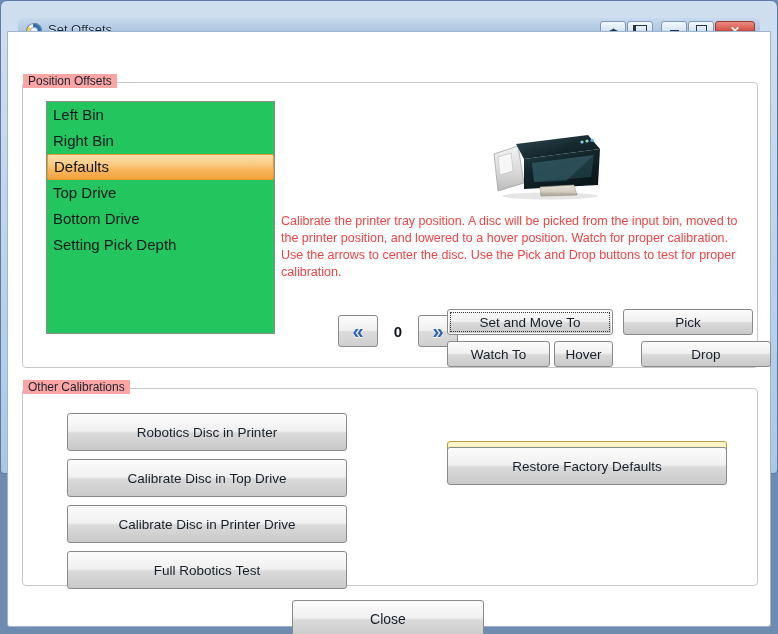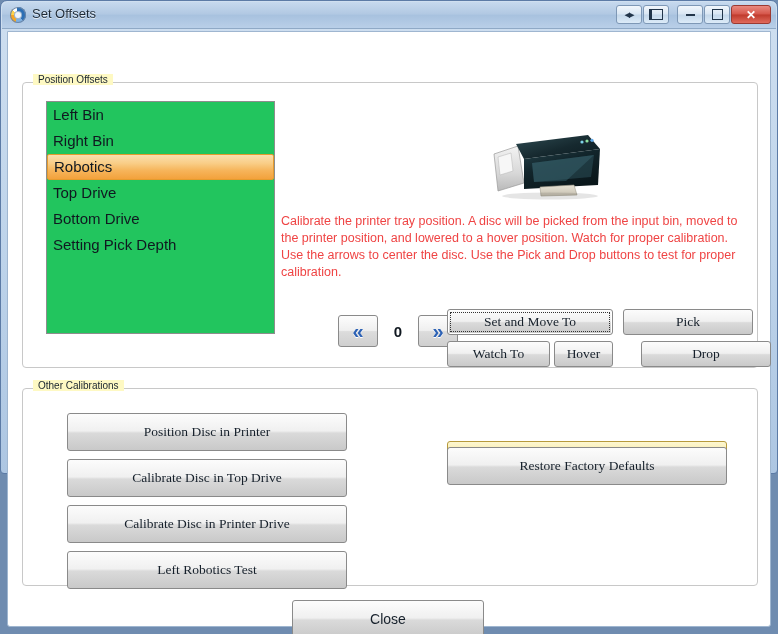--- a/index.html
+++ b/index.html
@@ -8,21 +8,21 @@
     font-family:"Liberation Sans", sans-serif;
     background:#6f8cb0;
   }
   
   .window{
     position:absolute;left:0;top:0;width:778px;height:474px;
     box-sizing:border-box;
     border:1px solid #5c7ba6;
     border-radius:7px 7px 4px 4px;
     background:linear-gradient(180deg,#cfdff0 0%,#bdd3ea 55%,#adc6e2 100%);
-    padding:1px;
+    padding:17px;
   }
   .titlebar{
     position:relative;height:26px;
     border-radius:6px 6px 0 0;
     background:linear-gradient(180deg,#c6d9ee 0%,#b2c9e3 45%,#a8c2df 52%,#b9cfe8 100%);
     border-bottom:1px solid #8fa9c6;
   }
   .title-icon{
     position:absolute;left:8px;top:5px;width:16px;height:16px;border-radius:50%;
     background:
@@ -62,22 +62,22 @@
     box-sizing:border-box;background:#ffffff;
     border:1px solid #9fb6d0;border-radius:0 0 3px 3px;
   }
 
   
   .group{
     position:absolute;box-sizing:border-box;
     border:1px solid #c8c8c8;border-radius:4px;
   }
   .group > .glabel{
-    position:absolute;top:-9px;left:10px;background:#fef9c3;padding:0 5px;
-    font-size:10px;color:#18232e;white-space:nowrap;
+    position:absolute;top:-9px;left:0;background:#fca5a5;padding:0 5px;
+    font-size:12px;color:#18232e;white-space:nowrap;
   }
   #group-position{left:14px;top:50px;width:736px;height:286px;}
   #group-other{left:14px;top:356px;width:736px;height:198px;}
 
   
   .listbox{
     position:absolute;left:23px;top:18px;width:229px;height:233px;
     box-sizing:border-box;background:#22c55e;border:1px solid #8d8d8d;
     overflow:hidden;
   }
@@ -116,21 +116,21 @@
     font-size:15px;font-weight:bold;color:#101820;
   }
 
   
   .btn{
     position:absolute;box-sizing:border-box;
     border:1px solid #8a8a8a;border-radius:3px;
     background:linear-gradient(180deg,#fcfcfc 0%,#f0f0f0 47%,#dadada 53%,#c9c9c9 100%);
     color:#16202b;font-size:13.5px;
     display:flex;align-items:center;justify-content:center;
-    font-family:Liberation Serif, serif;
+    font-family:Liberation Sans, sans-serif;
     white-space:nowrap;
   }
   .btn.focused{box-shadow:inset 0 0 0 1px #fff;}
   .btn.focused::after{
     content:"";position:absolute;left:2px;top:2px;right:2px;bottom:2px;
     border:1px dotted #333;
   }
   .btn.yellow{
     border-color:#b79a3c;
     background:linear-gradient(180deg,#fdf7d2 0%,#f7e79a 42%,#eed269 58%,#e6c64f 100%);
@@ -185,21 +185,21 @@
   </div>
 
   <div class="client">
 
     <div class="group" id="group-position">
       <div class="glabel">Position Offsets</div>
 
       <div class="listbox">
         <div class="list-item">Left Bin</div>
         <div class="list-item">Right Bin</div>
-        <div class="list-item selected">Robotics</div>
+        <div class="list-item selected">Defaults</div>
         <div class="list-item">Top Drive</div>
         <div class="list-item">Bottom Drive</div>
         <div class="list-item">Setting Pick Depth</div>
       </div>
 
       <svg class="printer-img" viewBox="0 0 132 80">
         <defs>
           <linearGradient id="pbodyTop" x1="0" y1="0" x2="1" y2="1">
             <stop offset="0%" stop-color="#2e4b52"></stop>
             <stop offset="55%" stop-color="#16292f"></stop>
@@ -255,23 +255,23 @@
       <div class="btn focused" id="btn-set-move">Set and Move To</div>
       <div class="btn" id="btn-move-to">Watch To</div>
       <div class="btn" id="btn-hover">Hover</div>
       <div class="btn" id="btn-pick">Pick</div>
       <div class="btn" id="btn-drop">Drop</div>
     </div>
 
     <div class="group" id="group-other">
       <div class="glabel">Other Calibrations</div>
 
-      <div class="btn" id="btn-cal-printer">Position Disc in Printer</div>
+      <div class="btn" id="btn-cal-printer">Robotics Disc in Printer</div>
       <div class="btn" id="btn-cal-top">Calibrate Disc in Top Drive</div>
       <div class="btn" id="btn-cal-bottom">Calibrate Disc in Printer Drive</div>
-      <div class="btn" id="btn-full-robotics">Left Robotics Test</div>
+      <div class="btn" id="btn-full-robotics">Full Robotics Test</div>
       <div class="btn yellow" id="btn-cal-last">Calibrate last Disc</div>
       <div class="btn" id="btn-restore">Restore Factory Defaults</div>
     </div>
 
     <div id="btn-close">Close</div>
   </div>
 </div>
 
 </body></html>

